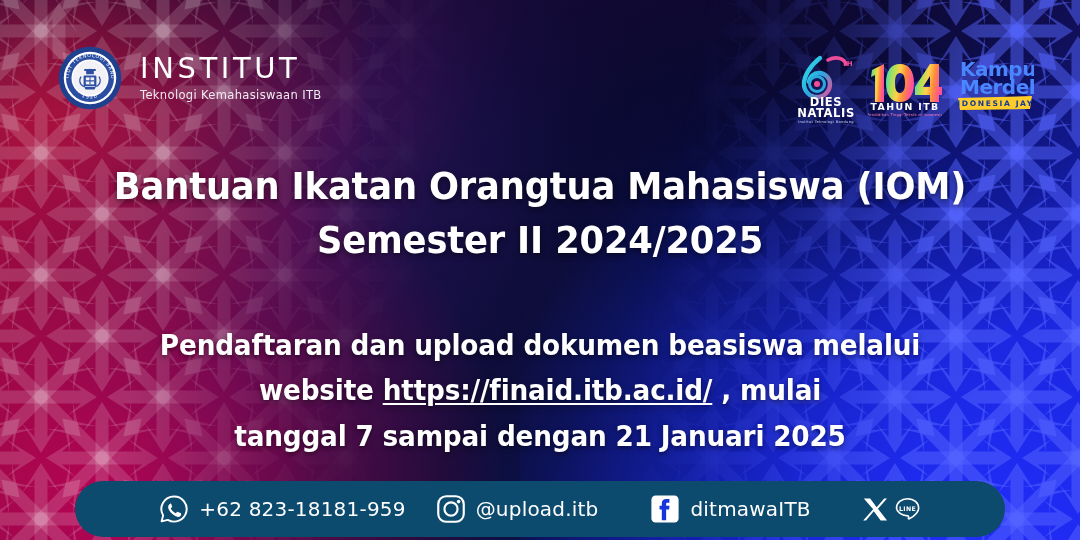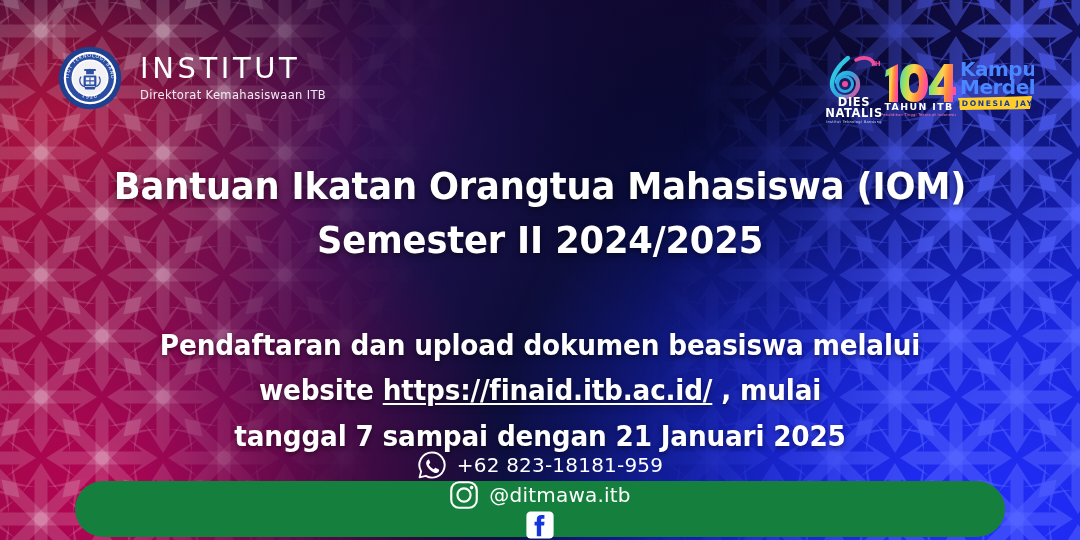--- a/index.html
+++ b/index.html
@@ -95,21 +95,21 @@
     font-family:"DejaVu Sans", sans-serif;
   }
   .brand-sub{
     font-size:11.5px; letter-spacing:0.35px; margin-top:7px;
     font-family:"DejaVu Sans", sans-serif; font-weight:400;
     color:#f2eaf2;
   }
 
   .logos{
     position:absolute; right:46px; top:6px;
-    display:flex; align-items:flex-start; 
+    display:flex; align-items:flex-start; gap:14px;
   }
 
   
   .headline{
     position:absolute; left:0; right:0; top:160px;
     text-align:center;
     color:#ffffff;
     font-family:"DejaVu Sans", sans-serif;
     font-weight:bold;
     font-size:38px;
@@ -134,25 +134,24 @@
     transform:scaleX(0.94);
   }
   .body-copy .line{ display:block; white-space:nowrap; }
   .url{ text-decoration:underline; text-underline-offset:3px; }
 
   
   .footer-pill{
     position:absolute;
     left:75px; top:481px;
     width:930px; height:56px;
-    background:#15803d;
+    background:#0c4a6e;
     border-radius:28px;
     display:flex; align-items:center; justify-content:center;
     gap:0px;
-    flex-direction:column;
   }
   .social{
     display:flex; align-items:center;
     color:#ffffff;
     font-family:"DejaVu Sans", sans-serif;
     font-size:20px; font-weight:400;
     letter-spacing:0.2px;
     white-space:nowrap;
   }
   .social .label{ margin-left:10px; }
@@ -336,21 +335,21 @@
             <rect x="43.5" y="49" width="13" height="11" fill="#f2f2f6"></rect>
             <path d="M50 49 v11 M43.5 54.5 h13" stroke="#2b4ea2" stroke-width="1.6"></path>
             <path d="M36 48 q-4 6 0 12 q3 4 6 3" fill="none" stroke="#2b4ea2" stroke-width="2"></path>
             <path d="M64 48 q4 6 0 12 q-3 4 -6 3" fill="none" stroke="#2b4ea2" stroke-width="2"></path>
             <path d="M41 64 h18 l-2 4 h-14z"></path>
           </g>
         </svg>
       </span>
       <div class="brand-text">
         <div class="brand-title">INSTITUT</div>
-        <div class="brand-sub">Direktorat Kemahasiswaan ITB</div>
+        <div class="brand-sub">Teknologi Kemahasiswaan ITB</div>
       </div>
     </div>
 
     <div class="logos">
 
       <span>
         <svg width="56" height="72" viewBox="0 0 56 72" xmlns="http://www.w3.org/2000/svg">
           <defs>
             <linearGradient id="dn" x1="0" y1="0" x2="1" y2="1">
               <stop offset="0%" stop-color="#33e0e8"></stop>
@@ -428,32 +427,33 @@
     <div class="gap-a"></div>
 
     <div class="social">
       <span>
         <svg class="ico" width="30" height="30" viewBox="0 0 32 32" xmlns="http://www.w3.org/2000/svg">
           <rect x="2.4" y="2.4" width="27.2" height="27.2" rx="8.4" fill="none" stroke="#ffffff" stroke-width="2.3"></rect>
           <circle cx="16" cy="16" r="7" fill="none" stroke="#ffffff" stroke-width="2.3"></circle>
           <circle cx="24.1" cy="8.1" r="1.9" fill="#ffffff"></circle>
         </svg>
       </span>
-      <span class="label">@ditmawa.itb</span>
+      <span class="label">@upload.itb</span>
     </div>
 
     <div class="gap-b"></div>
 
     <div class="social">
       <span>
         <svg class="ico" width="30" height="30" viewBox="0 0 32 32" xmlns="http://www.w3.org/2000/svg">
           <rect x="1.5" y="1.5" width="29" height="29" rx="4.5" fill="#ffffff"></rect>
           <path d="M20.4 16.6 h-3.2 V28 h-4.6 V16.6 h-2.4 v-4.1 h2.4 v-2.4 c0 -3 1.4 -4.8 5 -4.8 h3.1 v4.1 h-2 c-1.2 0 -1.5 .5 -1.5 1.5 v1.6 h3.6 z" fill="#1536dc"></path>
         </svg>
       </span>
+      <span class="label">ditmawaITB</span>
     </div>
 
     <div class="gap-c"></div>
 
     <div class="social">
       <span>
         <svg class="ico" width="28" height="28" viewBox="0 0 32 32" xmlns="http://www.w3.org/2000/svg">
           <path d="M3.2 4 h7.3 l7.4 9.9 L26.5 4 h3.2 L19.4 15.6 L29.8 29 h-7.3 l-7.9 -10.5 L5.7 29 H2.5 L13.9 16.3 Z" fill="#ffffff"></path>
         </svg>
       </span>

